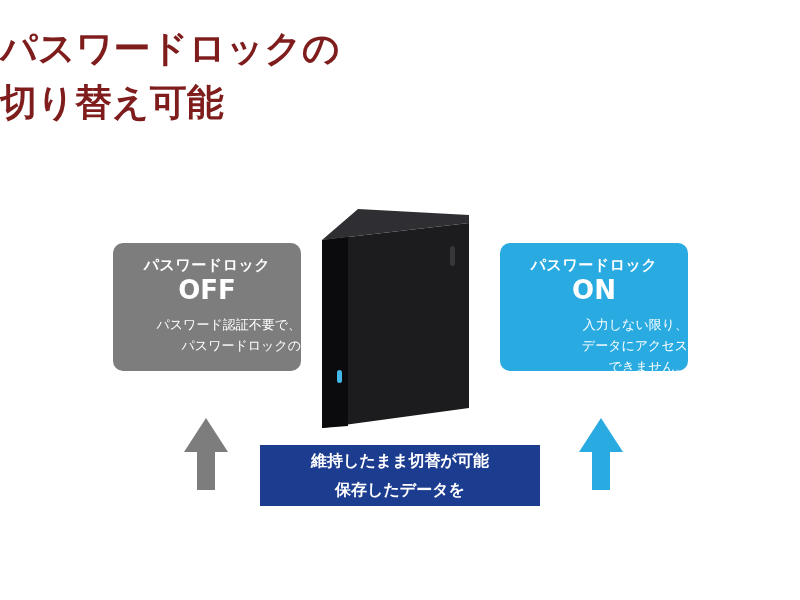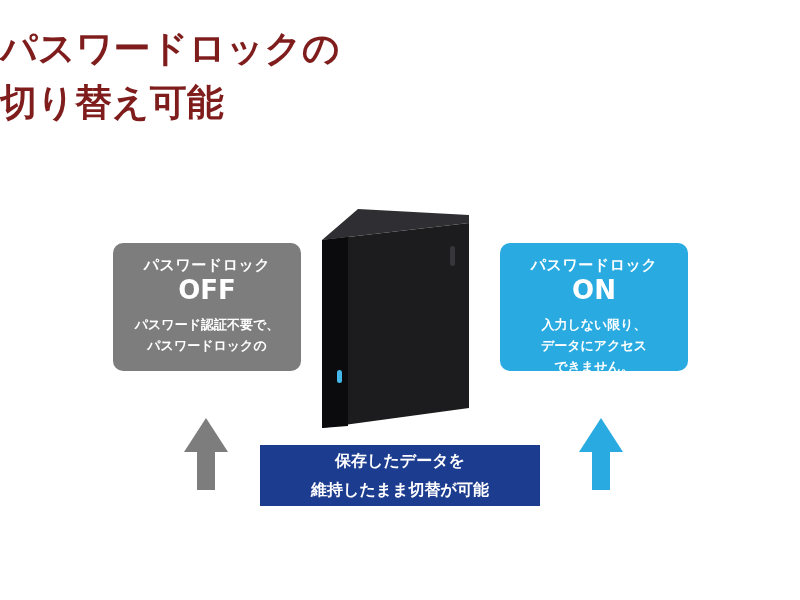--- a/index.html
+++ b/index.html
@@ -13,21 +13,21 @@
   .title .line{display:block;}
 
   .info-box{
     position:absolute;top:243px;width:188px;height:128px;border-radius:10px;
     color:#ffffff;text-align:center;box-sizing:border-box;padding-top:13px;
   }
   .box-off{left:113px;background:#7d7d7d;}
   .box-on{left:500px;background:#29abe2;}
   .info-heading{font-size:15px;font-weight:700;letter-spacing:0.5px;}
   .info-state{font-size:26px;font-weight:700;line-height:1.15;margin-top:1px;}
-  .info-body{font-size:13px;line-height:1.62;margin-top:8px;font-weight:700;}
+  .info-body{font-size:13px;line-height:1.62;margin-top:8px;font-weight:400;text-align:right;}
 
   .banner{
     position:absolute;left:260px;top:445px;width:280px;height:61px;
     background:#1c3c8f;color:#ffffff;
     display:flex;flex-direction:column;justify-content:center;align-items:center;
     font-size:16px;font-weight:700;line-height:1.8;text-align:center;
   }
 
   .arrow{position:absolute;width:44px;height:72px;}
   .arrow-off{left:184px;top:418px;}
@@ -81,17 +81,17 @@
     <polygon points="22,0 0,34 44,34" fill="#7d7d7d"></polygon>
     <rect x="13" y="33" width="18" height="39" fill="#7d7d7d"></rect>
   </svg>
 
   <svg class="arrow arrow-on" viewBox="0 0 44 72" aria-hidden="true">
     <polygon points="22,0 0,34 44,34" fill="#29abe2"></polygon>
     <rect x="13" y="33" width="18" height="39" fill="#29abe2"></rect>
   </svg>
 
   <div class="banner">
+    <div>維持したまま切替が可能</div>
     <div>保存したデータを</div>
-    <div>維持したまま切替が可能</div>
   </div>
 
 </div>
 
 </body></html>

